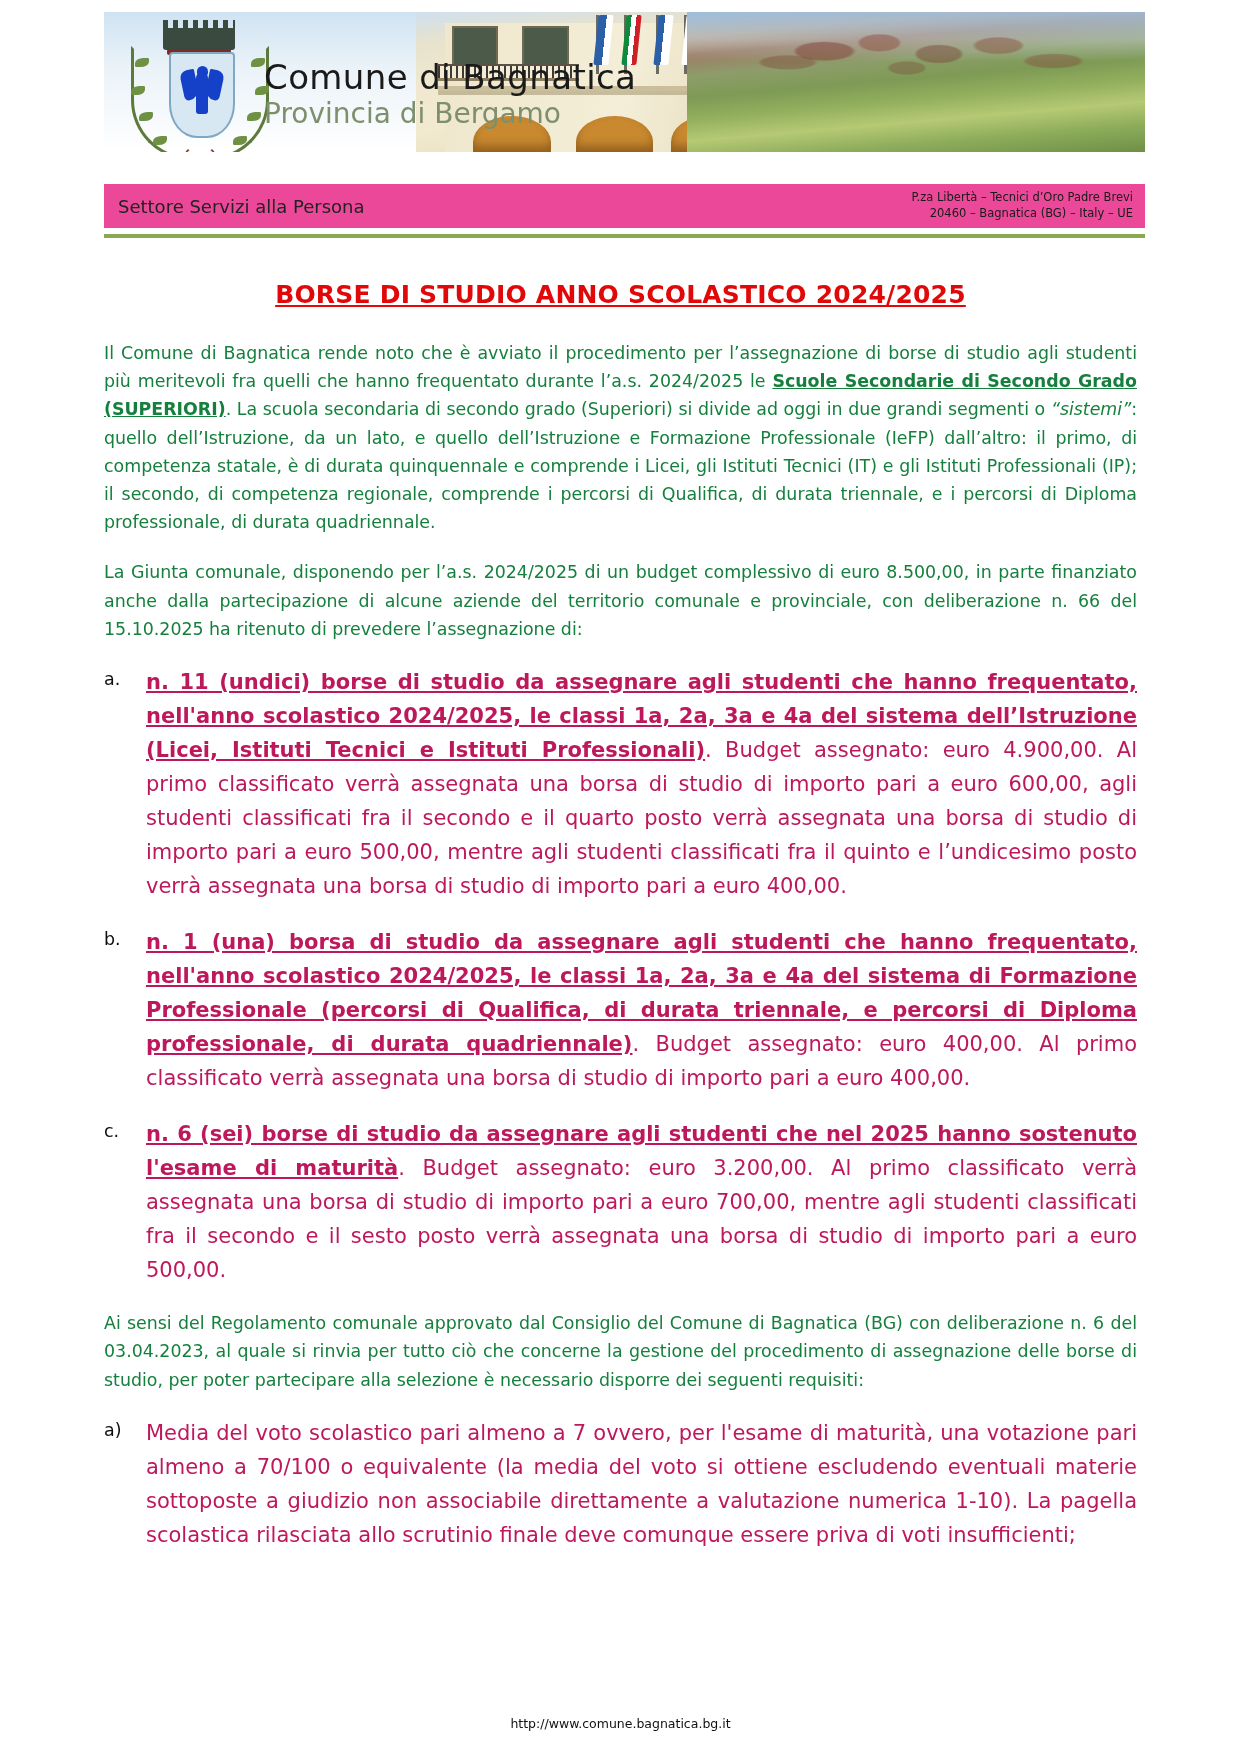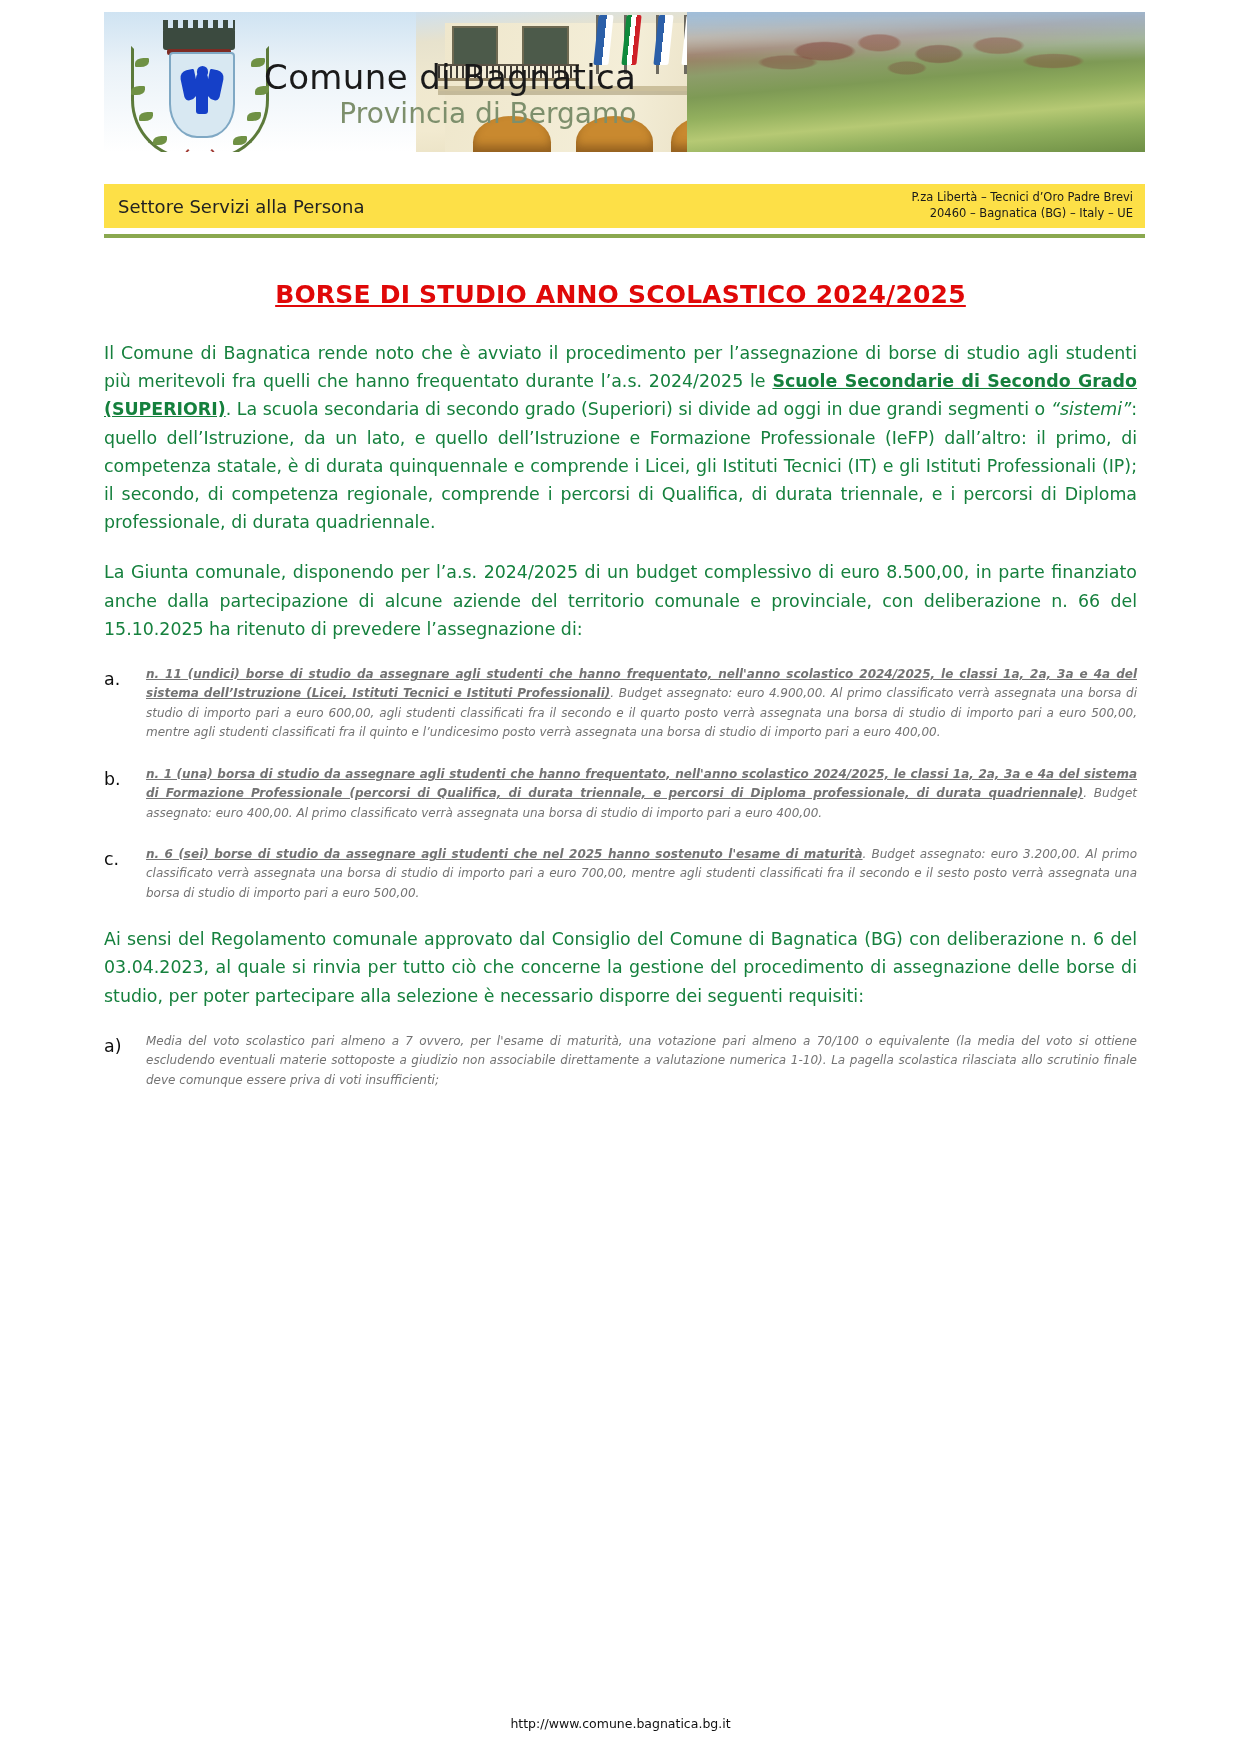--- a/index.html
+++ b/index.html
@@ -29,21 +29,20 @@
     position: relative;
     margin: 12px 96px 0 104px;
     height: 172px;
   }
   .banner {
     position: relative;
     width: 100%;
     height: 140px;
     overflow: hidden;
     background: linear-gradient(180deg, #cfe3f2 0%, #eaf2f8 38%, #ffffff 100%);
-    text-align: right;
   }
   
   .banner-photo-right {
     position: absolute;
     right: 0;
     top: 0;
     width: 44%;
     height: 100%;
     background:
       linear-gradient(180deg, rgba(160,190,220,0.85) 0%, rgba(200,215,225,0.4) 20%, rgba(255,255,255,0) 35%),
@@ -283,21 +282,21 @@
     font-size: 28px;
     color: #7d8f6c;
     margin-top: 6px;
     white-space: nowrap;
   }
 
   
   .green-bar {
     position: relative;
     margin: 0 96px 0 104px;
-    background: #fde047;
+    background: #ec4899;
     height: 44px;
     display: flex;
     align-items: center;
     justify-content: space-between;
     padding: 0 12px 0 14px;
     box-sizing: border-box;
   }
   .green-bar-left {
     font-family: "DejaVu Sans", sans-serif;
     font-size: 18px;
@@ -357,25 +356,24 @@
   li.alpha-item .marker {
     flex: 0 0 42px;
     font-family: "DejaVu Sans", sans-serif;
     font-size: 17.4px;
     line-height: 1.62;
     color: #0d0d0d;
   }
   li.alpha-item .content {
     flex: 1 1 auto;
     font-family: "DejaVu Sans", sans-serif;
-    font-size: 12px;
+    font-size: 21px;
     line-height: 1.62;
     text-align: justify;
-    color: #737373;
-    font-style: italic;
+    color: #be185d;
   }
 
   
   .footer {
     position: absolute;
     left: 0;
     right: 0;
     bottom: 36px;
     text-align: center;
     font-family: "DejaVu Sans", sans-serif;

